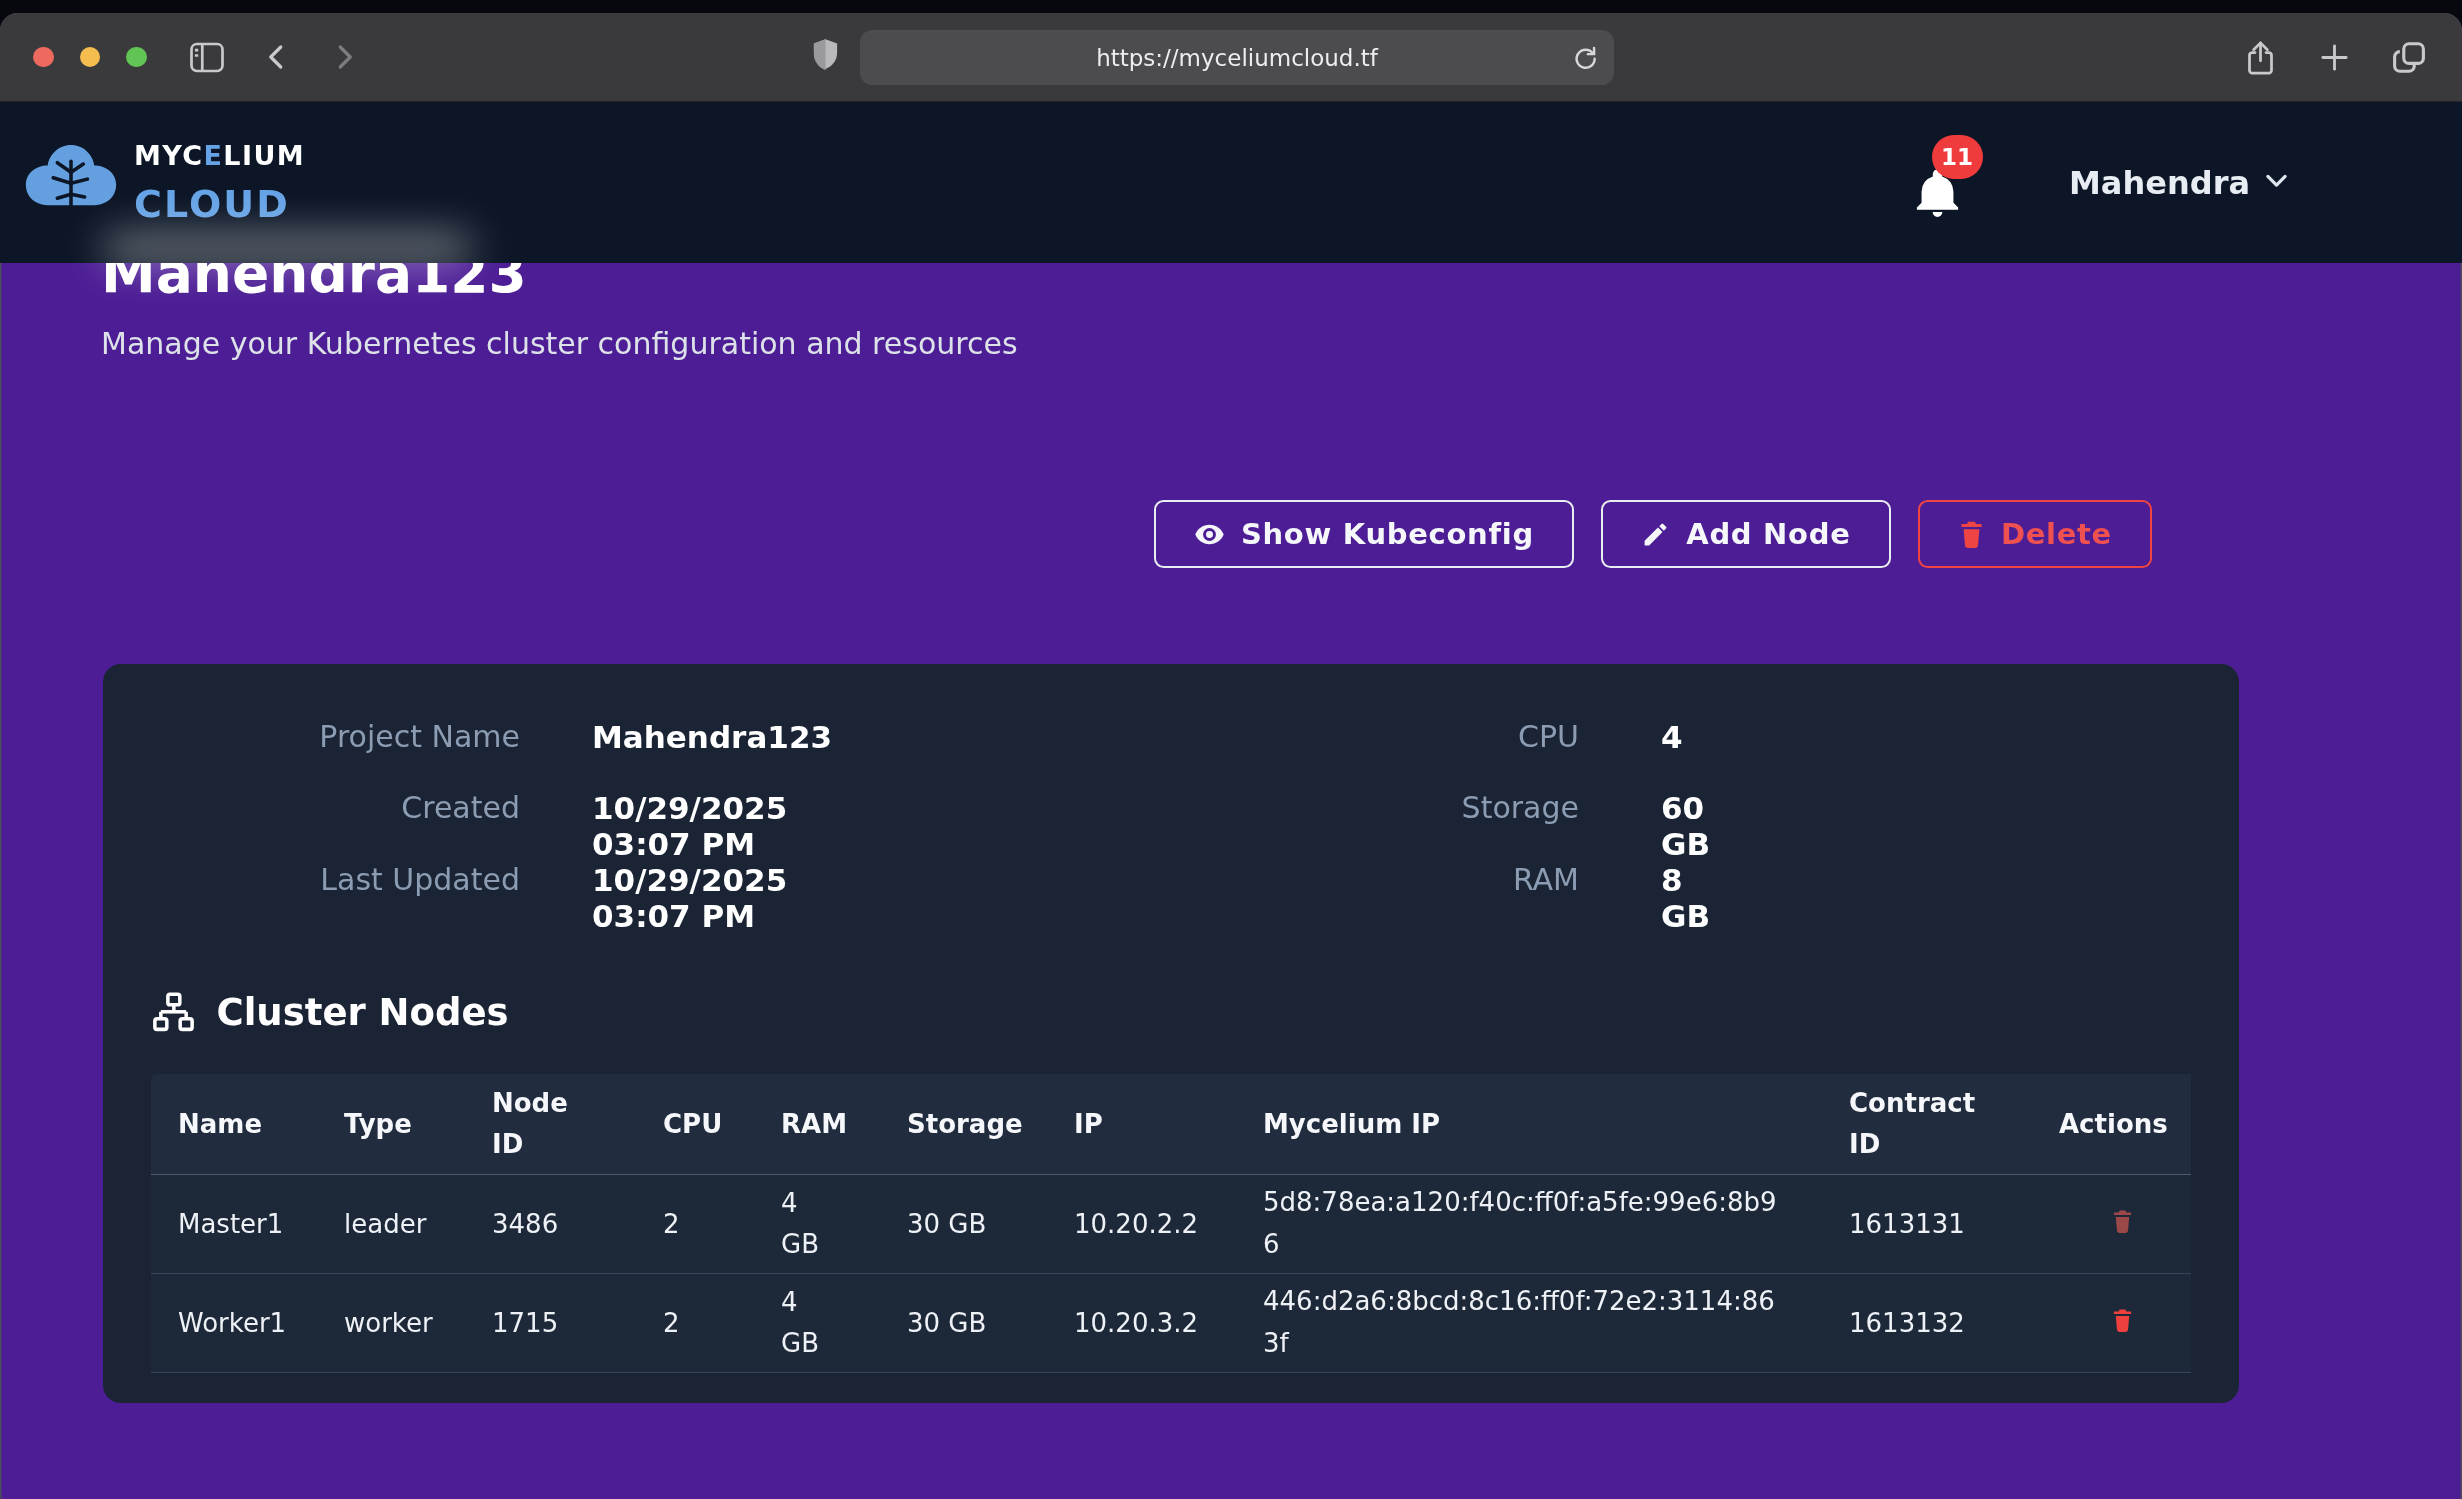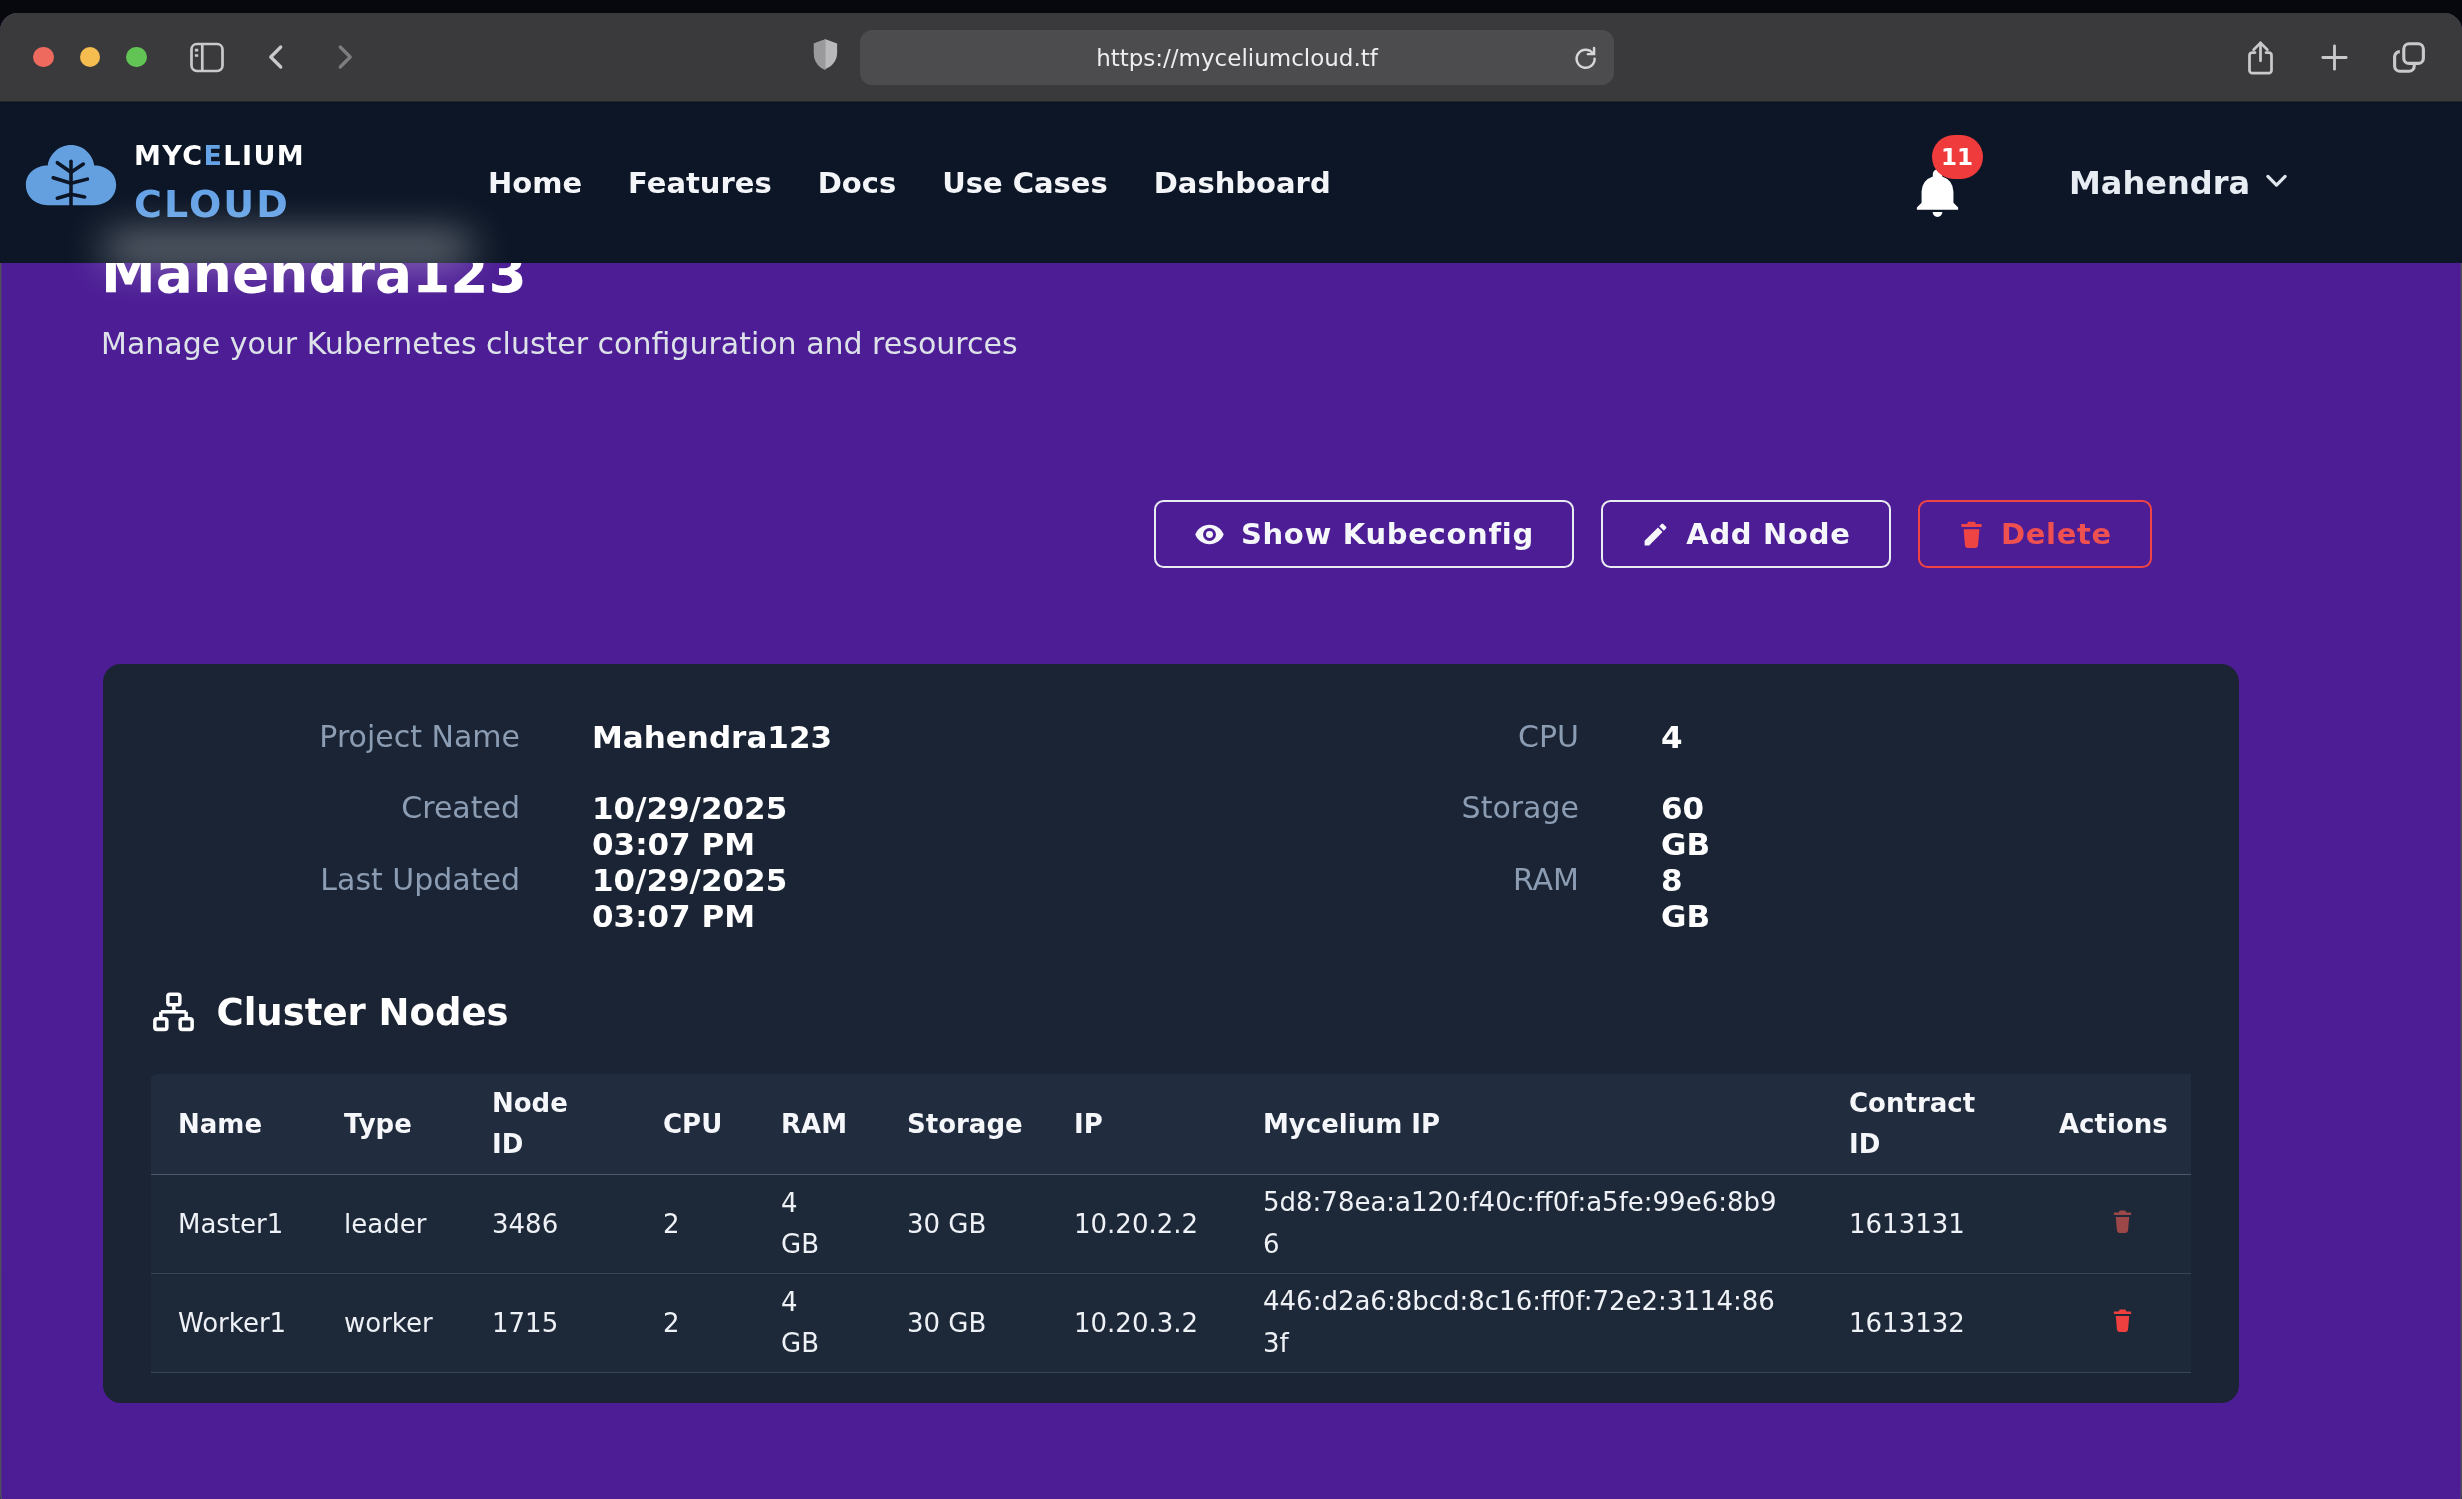--- a/index.html
+++ b/index.html
@@ -163,27 +163,20 @@
             <path d="M38 38l-10 3"></path>
             <path d="M38 38l10 2"></path>
         </g>
       </svg>
       <div class="logo-text">
         <span class="logo-line1"><span>MYC</span><span class="logo-e">E</span><span>LIUM</span></span>
         <span class="logo-line2">CLOUD</span>
       </div>
     </div>
 
-    <nav class="main-nav">
-      <a href="#">Home</a>
-      <a href="#">Features</a>
-      <a href="#">Docs</a>
-      <a href="#">Use Cases</a>
-      <a href="#">Dashboard</a>
-    </nav>
 
     <div class="bell-wrap">
       <span class="bell-icon">
         <svg width="45" height="49" viewBox="0 0 24 26" fill="currentColor">
           <path d="M12 26a2.6 2.6 0 0 0 2.6-2.6H9.4A2.6 2.6 0 0 0 12 26zm8.5-7.5v-6a8.5 8.5 0 0 0-6-8.1V3.2a2.5 2.5 0 0 0-5 0v1.2a8.5 8.5 0 0 0-6 8.1v6L1 21v1.2h22V21l-2.5-2.5z"></path>
         </svg>
       </span>
       <span class="badge">11</span>
     </div>
 

